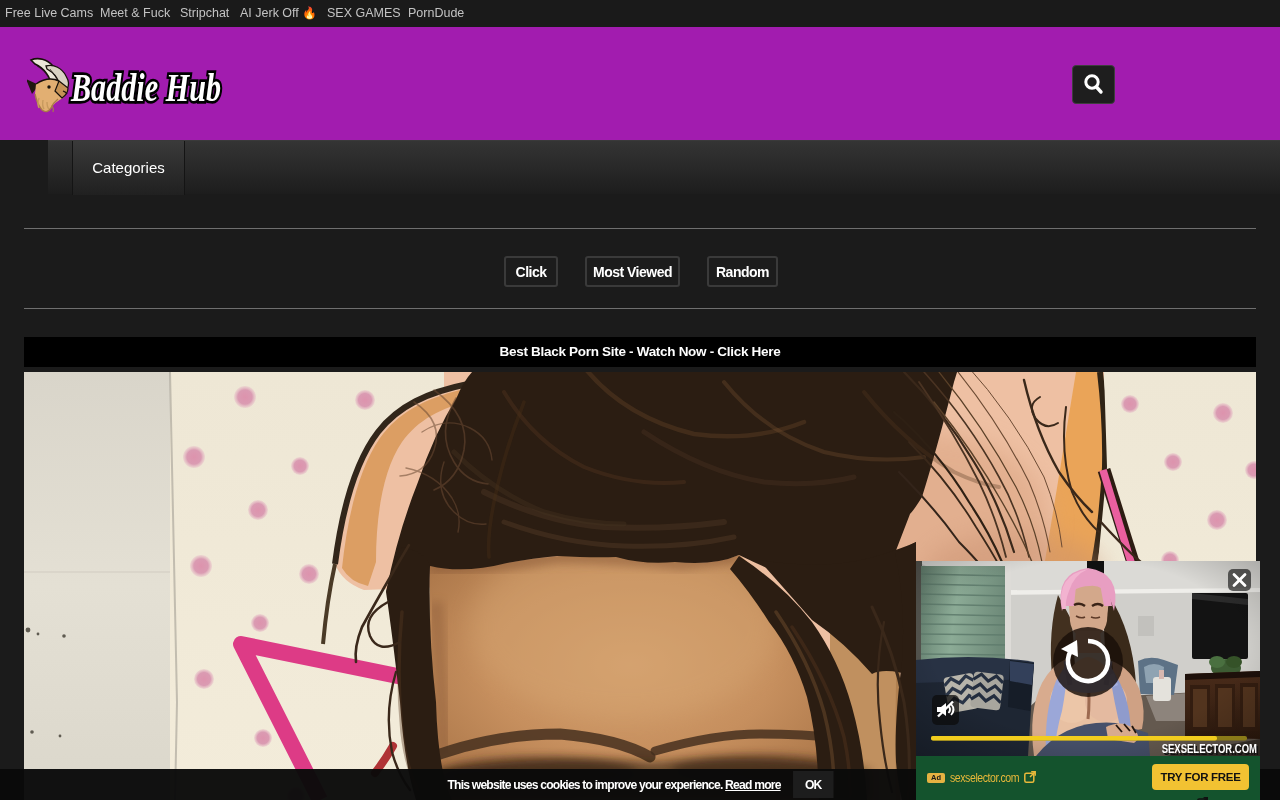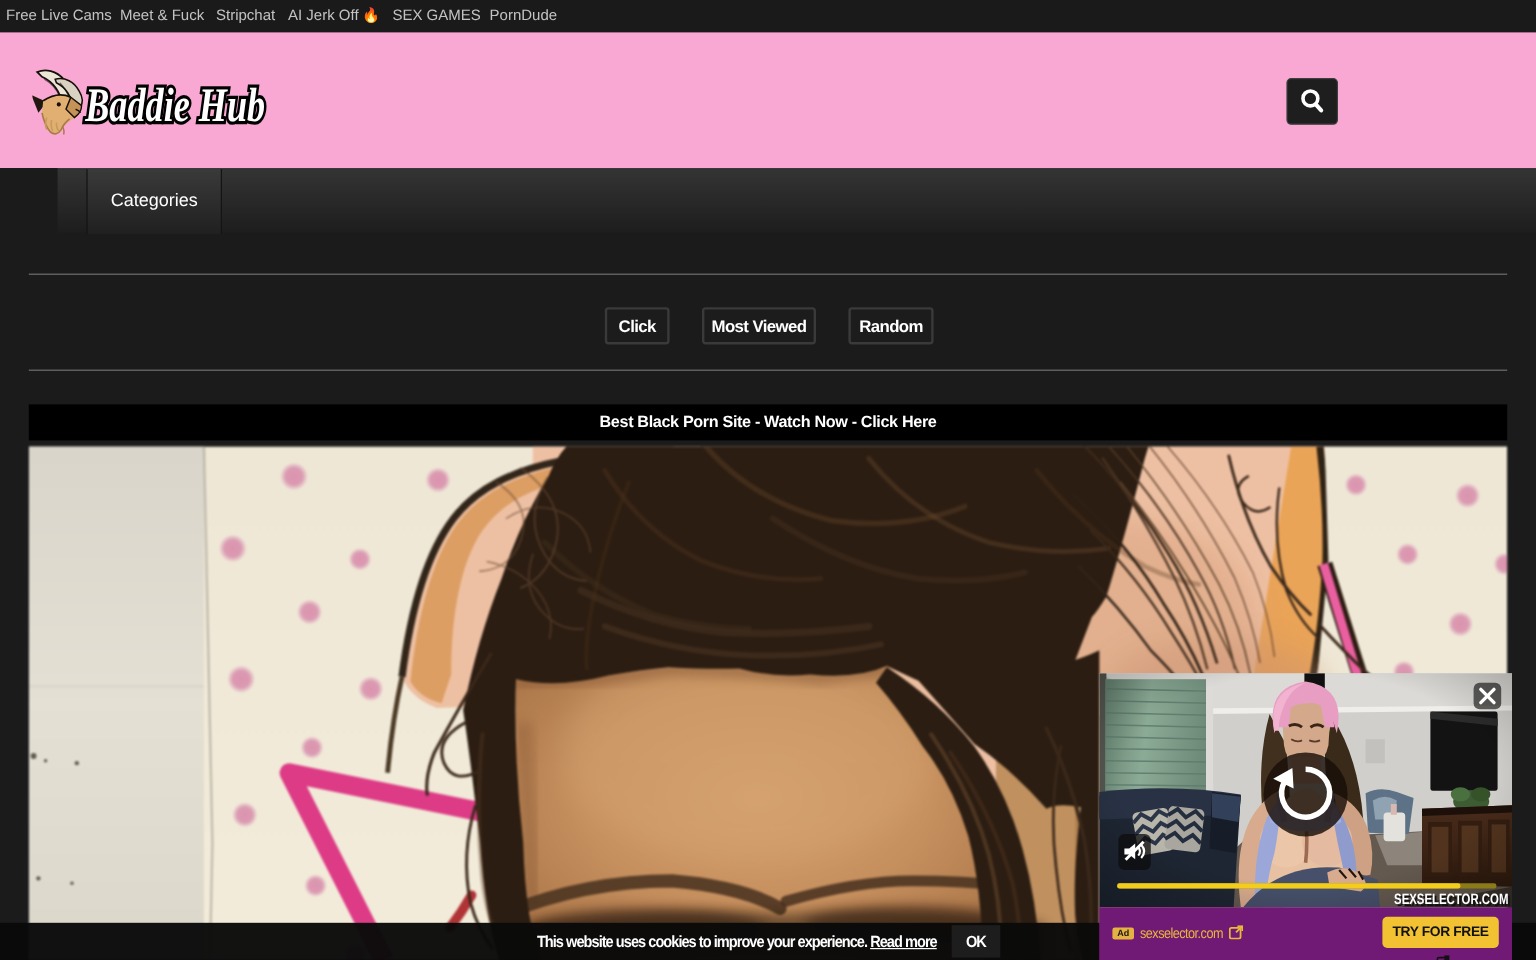--- a/index.html
+++ b/index.html
@@ -5,21 +5,21 @@
   * { margin:0; padding:0; box-sizing:border-box; }
   html,body { width:1280px; height:800px; overflow:hidden; background:#1b1b1b;
     font-family:"Liberation Sans", sans-serif; position:relative; }
   .abs { position:absolute; }
 
   
   #topbar { position:absolute; left:0; top:0; width:1280px; height:27px; background:#1a1a1a; }
   #topbar a { color:#c3c3c3; font-size:12.5px; text-decoration:none; position:absolute; top:6px; white-space:nowrap; }
 
   
-  #header { position:absolute; left:0; top:27px; width:1280px; height:113px; background:#f9a8d4; }
+  #header { position:absolute; left:0; top:27px; width:1280px; height:113px; background:#a21caf; }
 
   
   #searchbox { position:absolute; left:640px; top:38px; width:430px; height:39px;
     background:#262626; border:1px solid #3e3e3e; border-radius:4px; }
   #searchbox span { position:absolute; left:15px; top:9px; color:#cdcdcd; font-size:17px; }
   #searchbtn { position:absolute; left:1072px; top:38px; width:43px; height:39px;
     background:#1e1e1e; border:1px solid #3e3e3e; border-radius:4px; }
 
   
   #nav { position:absolute; left:0; top:140px; width:1280px; height:54px;
@@ -36,21 +36,21 @@
   .tab span { display:block; margin-top:6px; }
 
   #banner { position:absolute; left:24px; top:337px; width:1232px; height:30px; background:#000;
     color:#fff; font-weight:bold; font-size:13.5px; letter-spacing:-0.3px; text-align:center; line-height:30px; }
 
   #photo { position:absolute; left:24px; top:372px; width:1232px; height:428px; }
   #photo svg { filter:blur(0.7px); }
 
   
   #vad { position:absolute; left:916px; top:561px; width:344px; height:195px; }
-  #adbar { position:absolute; left:916px; top:756px; width:344px; height:44px; background:#701a75; }
+  #adbar { position:absolute; left:916px; top:756px; width:344px; height:44px; background:#14532d; }
   #adbar .adtag { position:absolute; left:11px; top:17px; width:18px; height:10px; background:#e5b242;
     border-radius:2px; color:#181818; font-size:7.5px; font-weight:bold; text-align:center; line-height:10px; }
   #adbar .adlink { position:absolute; left:34px; top:15px; color:#e8b83a; font-size:12px; letter-spacing:-0.5px; transform:scaleX(0.88); transform-origin:left; }
   #tryfree { position:absolute; left:236px; top:8px; width:97px; height:26px; background:#f2c232;
     border-radius:4px; color:#111; font-size:11.5px; font-weight:bold; text-align:center; line-height:26px; letter-spacing:-0.3px; }
 
   
   #cookie { position:absolute; left:0; top:769px; width:1280px; height:31px; background:rgba(10,10,10,0.97);
     color:#fff; font-size:13.5px; font-weight:bold; text-align:center; line-height:31px; letter-spacing:-0.9px; }
   #cookie .ok { background:#1d1d1d; padding:6px 13px; margin-left:14px; }

